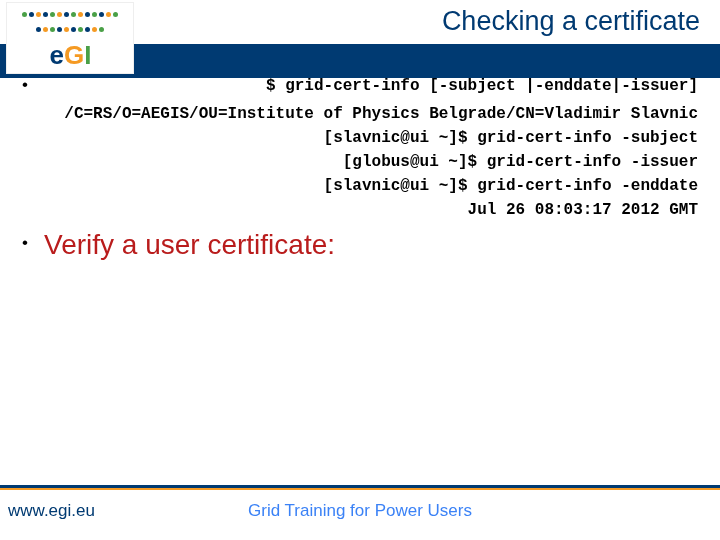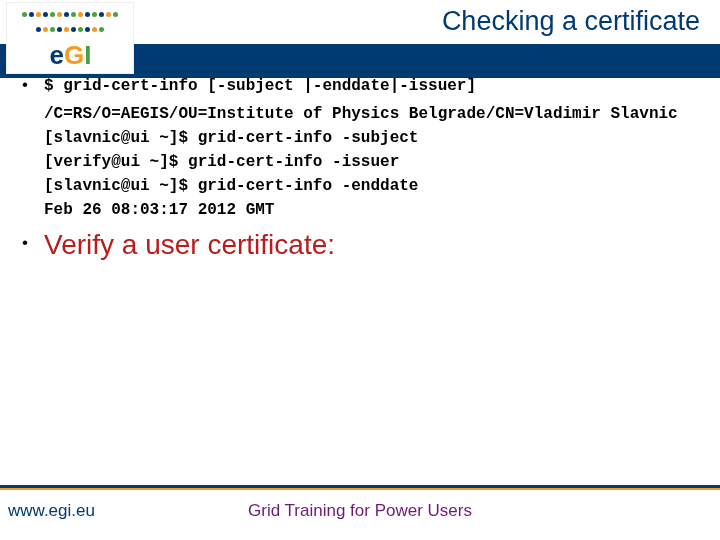--- a/index.html
+++ b/index.html
@@ -43,36 +43,37 @@
     padding: 18px 22px 0 22px;
   }
   ul { list-style: none; }
   li.top { display: flex; margin-bottom: 10px; }
   .bullet { width: 22px; font-size: 17px; color: #000; line-height: 22px; }
   .item-body { flex: 1; }
   .cmd-line, .mono {
     font-family: "Courier New", Courier, monospace;
     font-weight: 700; font-size: 16px; line-height: 24px;
     color: #000;
+    text-align: right;
   }
   .verify-intro { font-size: 28px; color: #b91c1c; line-height: 26px; }
   .block { margin-top: 4px; }
   .block .mono { margin-bottom: 0; }
   .sub-block { padding-left: 22px; margin-top: 2px; }
   .footer {
     position: absolute; left: 0; right: 0; bottom: 0; height: 50px;
     display: flex; align-items: center; justify-content: space-between;
     padding: 0 18px 8px 8px;
   }
   .footer-left {
     font-size: 13px; color: #003a72;
   }
   .footer-center {
     position: absolute; left: 0; right: 0; text-align: center;
-    font-size: 17px; color: #701a75;
+    font-size: 17px; color: #3b82f6;
   }
   .footer-right {
     font-size: 17px; color: #003a72; z-index: 2;
   }
   .orange-line { position:absolute; left:0; right:0; bottom:50px; height:2px; background:#f59a23;}
   .blue-line { position:absolute; left:0; right:0; bottom:52px; height:3px; background:#003a72;}
 </style>
 </head>
 <body>
 
@@ -116,23 +117,23 @@
 
 <div class="content">
   <ul>
     <li class="top">
       <div class="bullet">•</div>
       <div class="item-body">
         <div class="cmd-line">$ grid-cert-info [-subject |-enddate|-issuer]</div>
         <div class="block">
           <div class="mono">/C=RS/O=AEGIS/OU=Institute of Physics Belgrade/CN=Vladimir Slavnic</div>
           <div class="mono">[slavnic@ui ~]$ grid-cert-info -subject</div>
-          <div class="mono">[verify@ui ~]$ grid-cert-info -issuer</div>
+          <div class="mono">[globus@ui ~]$ grid-cert-info -issuer</div>
           <div class="mono">[slavnic@ui ~]$ grid-cert-info -enddate</div>
-          <div class="mono">Feb 26 08:03:17 2012 GMT</div>
+          <div class="mono">Jul 26 08:03:17 2012 GMT</div>
         </div>
       </div>
     </li>
     <li class="top">
       <div class="bullet">•</div>
       <div class="item-body">
         <div class="verify-intro">Verify a user certificate:</div>
       </div>
     </li>
   </ul>

